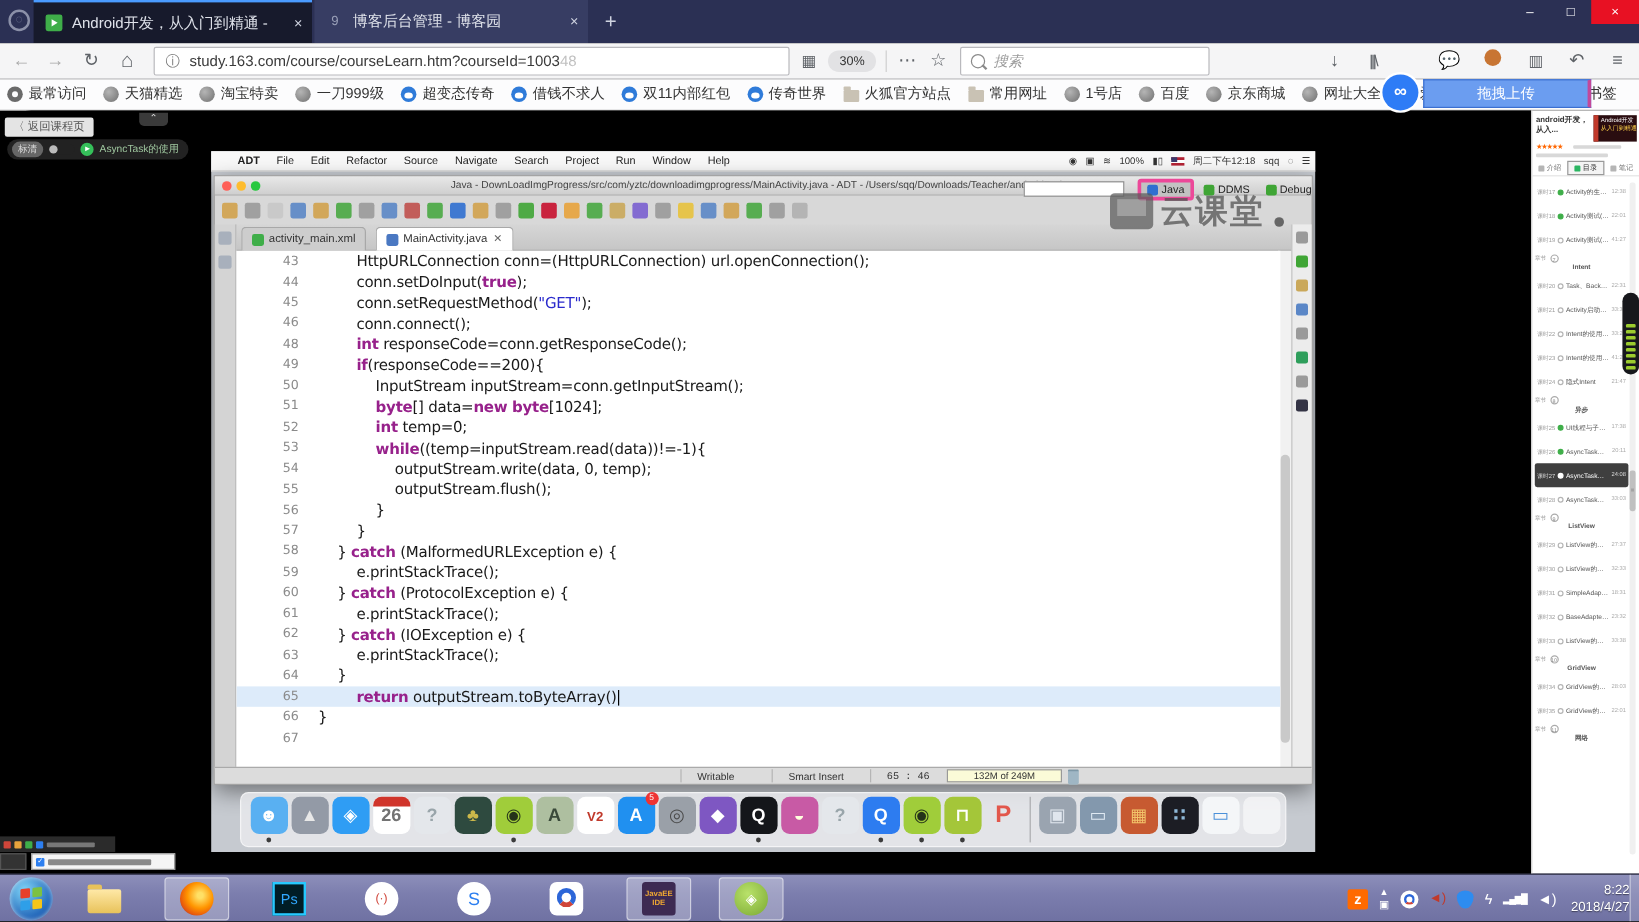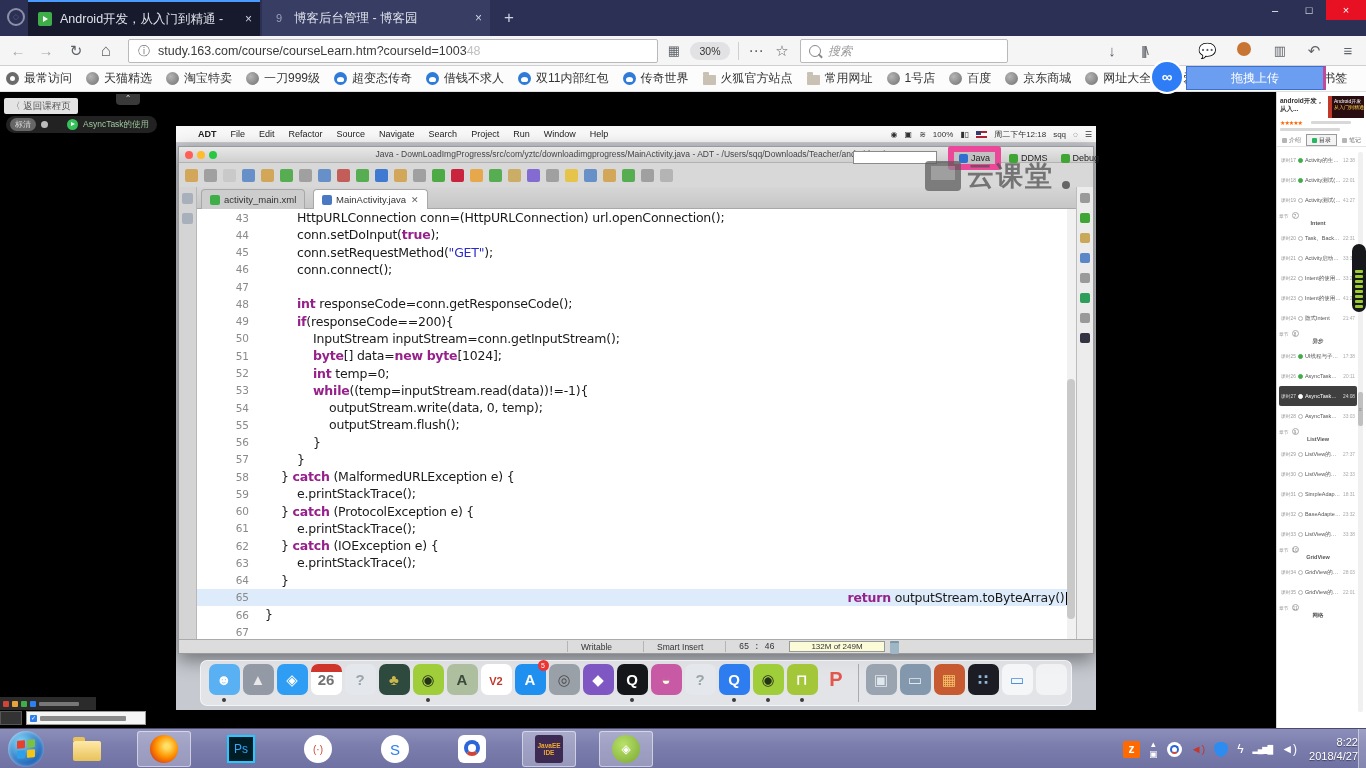--- a/index.html
+++ b/index.html
@@ -71,41 +71,41 @@
   
   #eclipse{position:absolute;left:2px;top:20px;width:916px;height:508px;background:#d8d8d8;border:1px solid #9a9a9a;box-sizing:border-box;box-shadow:0 6px 18px rgba(0,0,0,.45);}
   #ecl-titlebar{position:absolute;left:0;top:0;width:100%;height:16px;background:linear-gradient(#e8e8e8,#cfcfcf);border-bottom:1px solid #b2b2b2;box-sizing:border-box;}
   .tl{position:absolute;top:4px;width:8px;height:8px;border-radius:50%;}
   #ecl-title{position:absolute;left:0;right:0;top:2px;text-align:center;font-size:8.5px;color:#444;white-space:nowrap;}
   #ecl-toolbar{position:absolute;left:0;top:16px;width:100%;height:24px;display:flex;align-items:center;padding-left:6px;box-sizing:border-box;}
   .tbi{width:13px;height:13px;border-radius:2px;margin-right:6px;flex:0 0 auto;opacity:.9;}
   #quickaccess{position:absolute;left:674px;top:4px;width:84px;height:13px;background:#fff;border:1px solid #8a8a8a;box-sizing:border-box;}
   #persp{position:absolute;left:766px;top:2px;height:18px;display:flex;align-items:center;}
   .pchip{display:flex;align-items:center;font-size:9px;color:#222;padding:1px 5px;margin-left:3px;border-radius:3px;white-space:nowrap;}
-  .pchip.active{background:#c2c2c2;border:6px solid #ec4899;}
+  .pchip.active{background:#c2c2c2;border:3px solid #ec4899;}
   .pdot{width:9px;height:9px;border-radius:2px;margin-right:3px;}
   #ecl-tabrow{position:absolute;left:18px;top:40px;width:880px;height:22px;background:linear-gradient(#d6d6d6,#c6c6c6);border-bottom:1px solid #a8a8a8;box-sizing:border-box;}
   .etab{position:absolute;top:2px;height:20px;display:flex;align-items:center;font-size:9.5px;color:#333;padding:0 8px;border:1px solid #a8a8a8;border-bottom:none;border-radius:4px 4px 0 0;box-sizing:border-box;}
   .etab .fico{width:10px;height:10px;border-radius:2px;margin-right:4px;}
   #etab1{left:4px;background:#cdcdcd;}
   #etab1 .fico{background:#3fae49;}
   #etab2{left:116px;background:#fff;}
   #etab2 .fico{background:#4a78c2;}
   #etab2 .x{margin-left:5px;color:#666;font-size:9px;}
   
   #ltrim{position:absolute;left:0;top:40px;width:18px;height:454px;background:#d4d4d4;border-right:1px solid #b8b8b8;box-sizing:border-box;}
   .ltico{position:absolute;left:3px;width:11px;height:11px;background:#a8b0bc;border-radius:2px;}
   #rtrim{position:absolute;right:0;top:40px;width:17px;height:454px;background:#ececec;border-left:1px solid #bdbdbd;box-sizing:border-box;}
   .rti{position:absolute;left:3px;width:10px;height:10px;border-radius:2px;}
   #escroll{position:absolute;right:17px;top:62px;width:11px;height:432px;background:#f1f1f1;border-left:1px solid #ccc;box-sizing:border-box;}
   #escroll .thumb{position:absolute;left:1px;top:170px;width:8px;height:240px;background:#c9c9c9;border-radius:4px;}
   
   #editor{position:absolute;left:18px;top:62px;width:870px;height:432px;background:#fff;overflow:hidden;font-family:"DejaVu Sans",sans-serif;}
   .crow{display:flex;height:17.28px;align-items:center;white-space:nowrap;}
-  .crow.hl{background:#ddebfa;justify-content:space-between;}
+  .crow.hl{background:#ddebfa;}
   .ln{width:52px;padding-right:14px;text-align:right;font-size:10.5px;color:#8a8a8a;flex:0 0 auto;}
   .ctext{font-size:12.5px;color:#1a1a1a;letter-spacing:-.2px;}
   .ctext .k{color:#97218b;font-weight:bold;}
   .ctext .s{color:#2a2acc;}
   .caret{display:inline-block;width:1.5px;height:13px;background:#000;vertical-align:middle;margin-left:1px;}
   
   #ecl-status{position:absolute;left:0;bottom:0;width:100%;height:14px;background:#dcdcdc;border-top:1px solid #aaa;box-sizing:border-box;font-size:8.5px;color:#333;}
   #ecl-status .st{position:absolute;top:2px;}
   #ecl-status .sv{position:absolute;top:1px;width:1px;height:11px;background:#b5b5b5;}
   #heapbox{position:absolute;left:610px;top:1px;width:96px;height:11px;background:#fbfbd8;border:1px solid #999;box-sizing:border-box;text-align:center;font-size:8px;line-height:10px;color:#333;}
@@ -446,24 +446,20 @@
             </div>
             <div class="crow">
               <span class="ln">45</span>
               <span class="ctext" style="margin-left: 34px;"><span class="p">conn.setRequestMethod(</span><span class="s">"GET"</span><span class="p">);</span></span>
             </div>
             <div class="crow">
               <span class="ln">46</span>
               <span class="ctext" style="margin-left: 34px;"><span class="p">conn.connect();</span></span>
             </div>
             <div class="crow">
-              <span class="ln">47</span>
-              <span class="ctext" style="margin-left: 34px;"></span>
-            </div>
-            <div class="crow">
               <span class="ln">48</span>
               <span class="ctext" style="margin-left: 34px;"><span class="k">int</span><span class="p"> responseCode=conn.getResponseCode();</span></span>
             </div>
             <div class="crow">
               <span class="ln">49</span>
               <span class="ctext" style="margin-left: 34px;"><span class="k">if</span><span class="p">(responseCode==200){</span></span>
             </div>
             <div class="crow">
               <span class="ln">50</span>
               <span class="ctext" style="margin-left: 50px;"><span class="p">InputStream inputStream=conn.getInputStream();</span></span>

